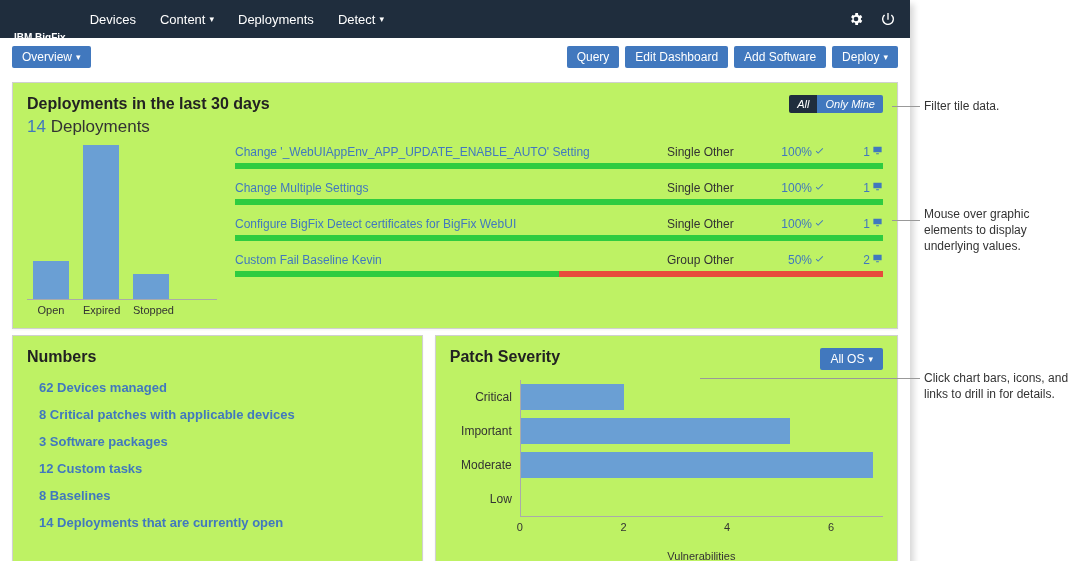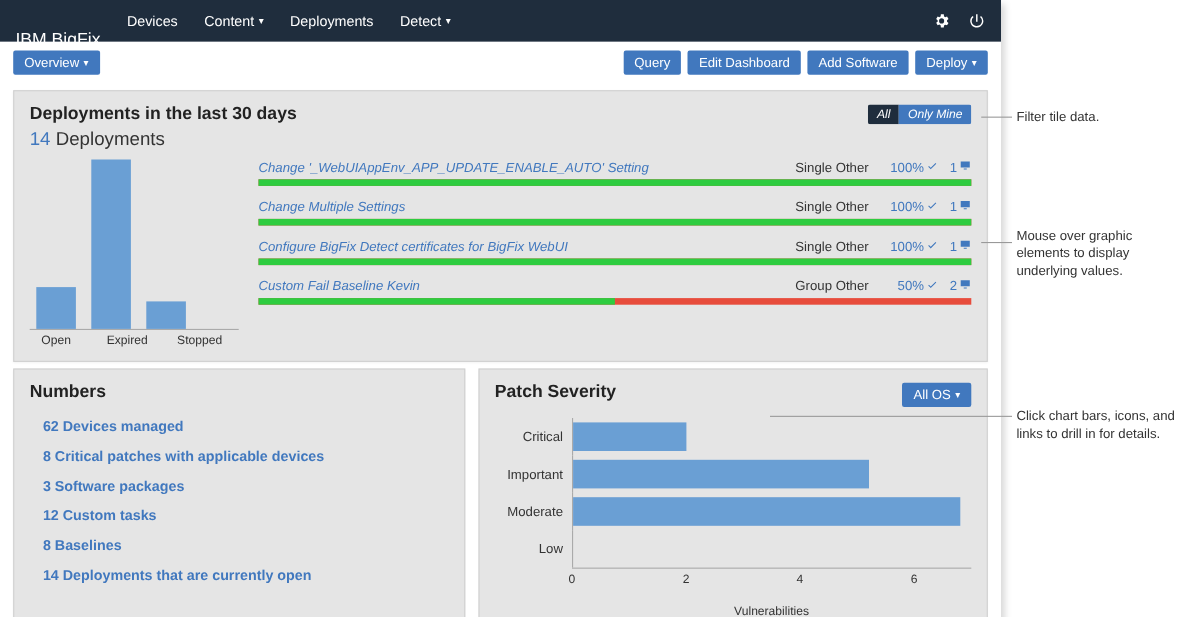--- a/index.html
+++ b/index.html
@@ -5,62 +5,62 @@
   * { box-sizing: border-box; margin: 0; padding: 0; }
   body { font-family: "Helvetica Neue", Arial, sans-serif; font-size: 13px; color: #333; background: #fff; width: 1071px; }
   .app { width: 910px; position: relative; }
   .annotations { position: absolute; left: 910px; top: 0; width: 160px; pointer-events: none; }
   .ann-line { position: absolute; border-top: 1px solid #999; height: 0; }
   .ann-text { position: absolute; font-size: 12px; color: #333; line-height: 1.35; width: 155px; }
 
   
   .navbar { background: #1f2d3d; color: #fff; height: 38px; display: flex; align-items: center; padding: 0 14px; justify-content: space-between; }
   .nav-left { display: flex; align-items: center; gap: 24px; }
-  .brand { font-weight: 400; font-size: 16px; margin-top: 36px; }
+  .brand { font-weight: 700; font-size: 10px; margin-top: 36px; }
   .nav-left a { color: #fff; text-decoration: none; font-size: 13px; }
   .nav-item { display: flex; align-items: center; gap: 4px; }
   .caret { font-size: 9px; }
   .nav-right { display: flex; gap: 16px; align-items: center; }
   .nav-icon { width: 16px; height: 16px; fill: #fff; }
 
   
   .action-row { display: flex; justify-content: space-between; padding: 8px 12px; background: #fff; gap: 24px; }
   .btn { background: #4178be; color: #fff; border: none; padding: 4px 10px; font-size: 12px; border-radius: 2px; cursor: pointer; display: inline-flex; align-items: center; gap: 4px; }
   .btn .caret { font-size: 9px; }
   .action-right { display: flex; gap: 6px; }
 
   
-  .panel { border: 1px solid #d0d0d0; margin: 6px 12px; background: #e5e5e5; padding: 12px 14px; box-shadow: 0 1px 2px rgba(0,0,0,0.05); }
+  .panel { border: 1px solid #d0d0d0; margin: 6px 12px; background: #bef264; padding: 12px 14px; box-shadow: 0 1px 2px rgba(0,0,0,0.05); }
   .panel-row { display: flex; gap: 12px; margin: 6px 12px; }
   .panel-row .panel { margin: 0; }
   .panel-half-left { flex: 1 1 47%; }
   .panel-half-right { flex: 1 1 53%; }
   .panel-title { font-size: 16px; font-weight: 700; margin-bottom: 4px; color: #222; }
   .panel-header { display: flex; justify-content: space-between; align-items: flex-start; }
   .sub { color: #4178be; font-size: 17px; margin-bottom: 8px; }
 
   
   .pill { display: flex; border-radius: 2px; overflow: hidden; font-size: 11px; }
   .pill span { padding: 3px 8px; cursor: pointer; font-style: italic; }
   .pill .active { background: #1f2d3d; color: #fff; }
   .pill .inactive { background: #4178be; color: #fff; }
 
   
   .dep-body { display: flex; gap: 18px; }
   .barchart { width: 190px; }
   .barchart-area { height: 155px; display: flex; align-items: flex-end; gap: 14px; border-bottom: 1px solid #aaa; padding: 0 6px; }
   .bar { width: 36px; background: #6a9fd4; }
-  .barchart-labels { display: flex; gap: 28px; font-size: 11px; color: #333; margin-top: 4px; padding: 0 6px; }
+  .barchart-labels { display: flex; gap: 14px; font-size: 11px; color: #333; margin-top: 4px; padding: 0 6px; }
   .barchart-labels span { width: 36px; text-align: center; }
 
   .dep-list { flex: 1; }
   .dep-item { margin-bottom: 12px; }
   .dep-item-row1 { display: flex; justify-content: space-between; align-items: baseline; font-size: 12px; }
-  .dep-link { color: #4178be; text-decoration: none; flex: 1; font-style: italic; }
-  .dep-meta { display: flex; align-items: baseline; }
+  .dep-link { color: #4178be; text-decoration: none; flex: 1; }
+  .dep-meta { display: flex; gap: 28px; align-items: baseline; }
   .dep-type { color: #333; width: 80px; }
   .dep-pct { color: #4178be; width: 50px; text-align: right; display: inline-flex; align-items: center; justify-content: flex-end; gap: 2px;}
   .dep-count { color: #4178be; width: 30px; text-align: right; display: inline-flex; align-items: center; justify-content: flex-end; gap: 2px;}
   .check { width: 11px; height: 11px; fill: #4178be; }
   .monitor { width: 11px; height: 11px; fill: #4178be; }
   .dep-bar { height: 6px; background: #e74c3c; margin-top: 4px; position: relative; }
   .dep-bar-fill { height: 100%; background: #2ecc40; position: absolute; left: 0; top: 0; }
 
   
   .num-list { margin-top: 8px; }

